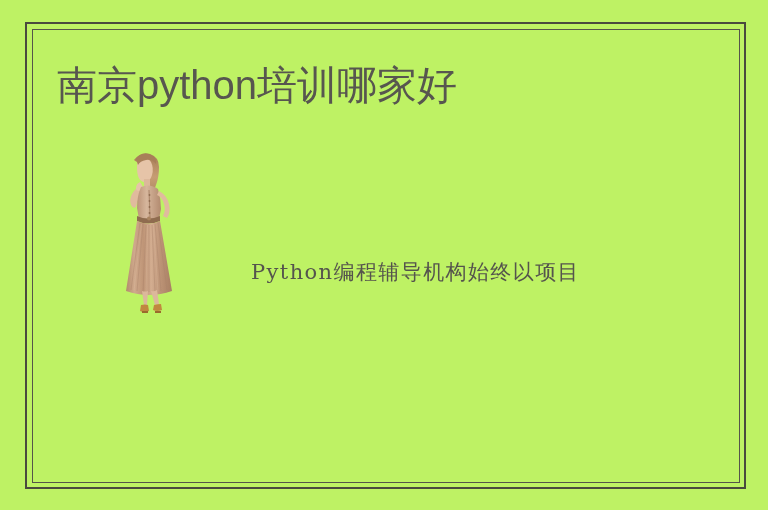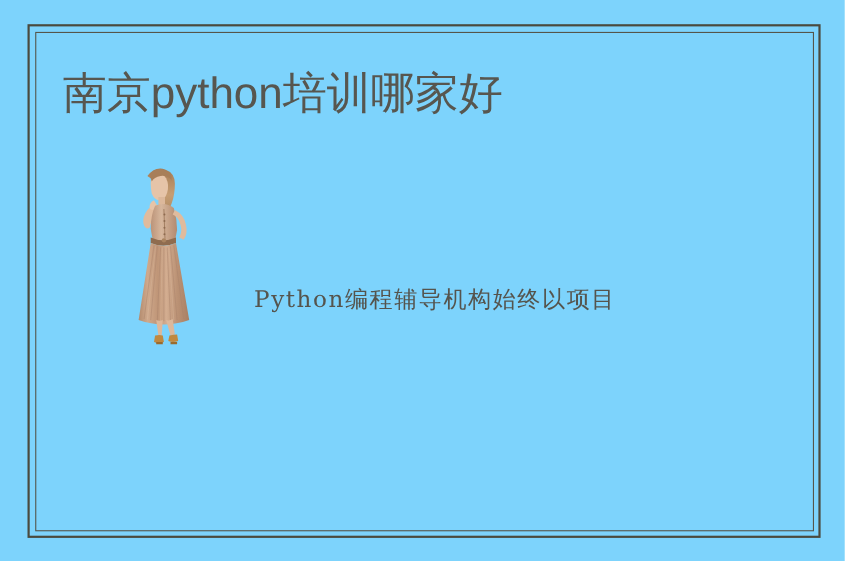--- a/index.html
+++ b/index.html
@@ -12,21 +12,21 @@
     height: 510px;
     background: #fdfdf7;
     font-family: "Liberation Sans", sans-serif;
     overflow: hidden;
   }
 
   .card {
     position: relative;
     width: 768px;
     height: 510px;
-    background: #7dd3fc;
+    background: #bef264;
     box-sizing: border-box;
   }
 
   
   .frame-outer {
     position: absolute;
     left: 25px;
     top: 22px;
     width: 721px;
     height: 467px;
@@ -82,20 +82,21 @@
     color: #55544d;
     font-size: 21px;
     line-height: 45px;
     letter-spacing: 1.4px;
     font-family: "DejaVu Serif", "Liberation Serif", serif;
     white-space: pre-wrap;
   }
   .body-text .line {
     display: block;
     white-space: nowrap;
+    margin-left: 20px;
   }
 </style>
 </head>
 <body>
 
 <div class="card">
 
   <div class="frame-outer"></div>
   <div class="frame-inner"></div>
 

